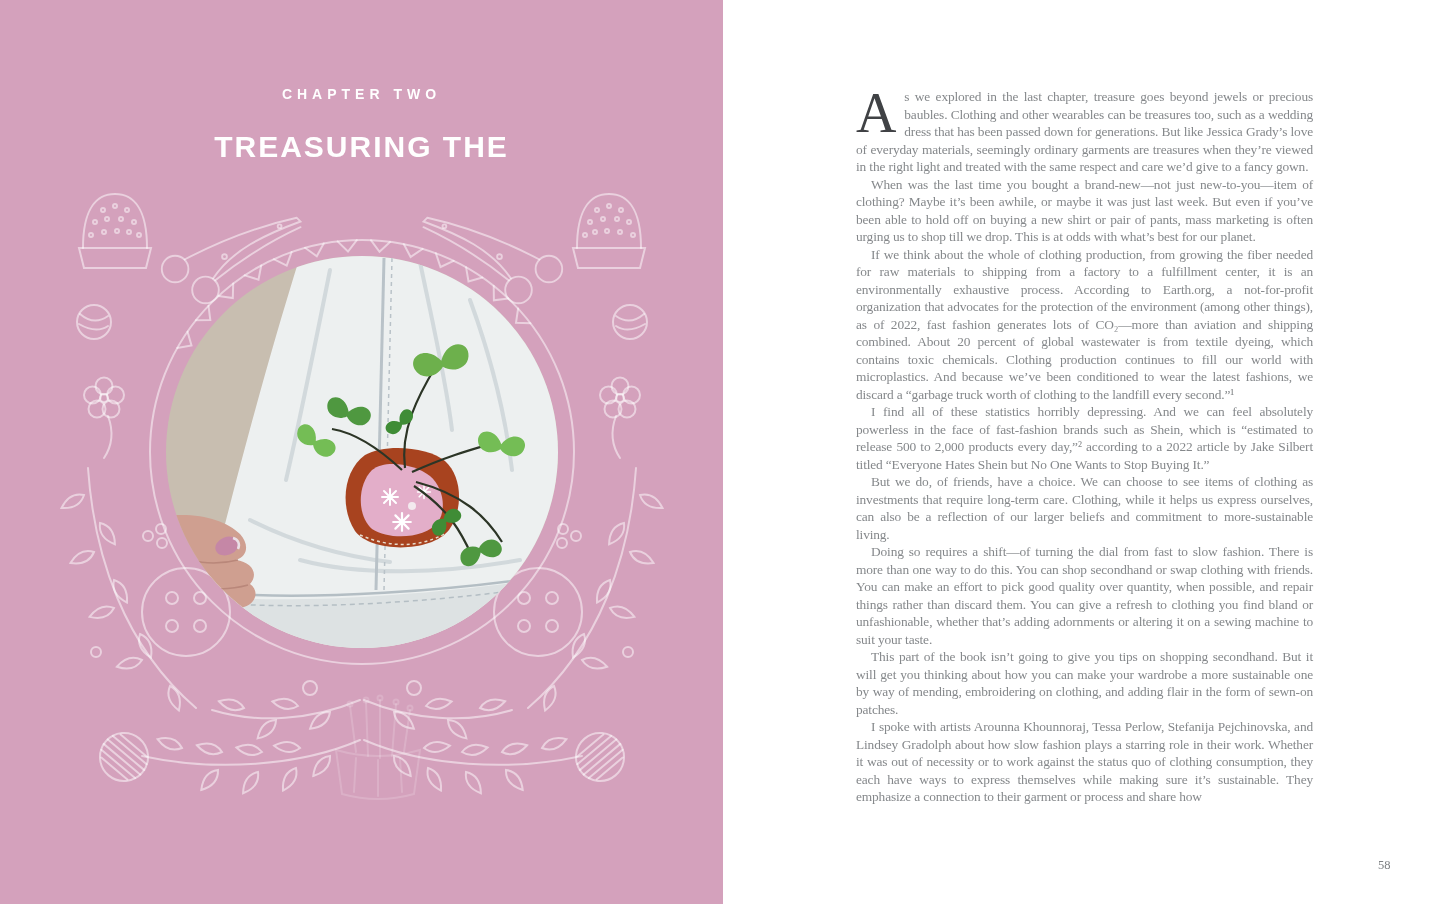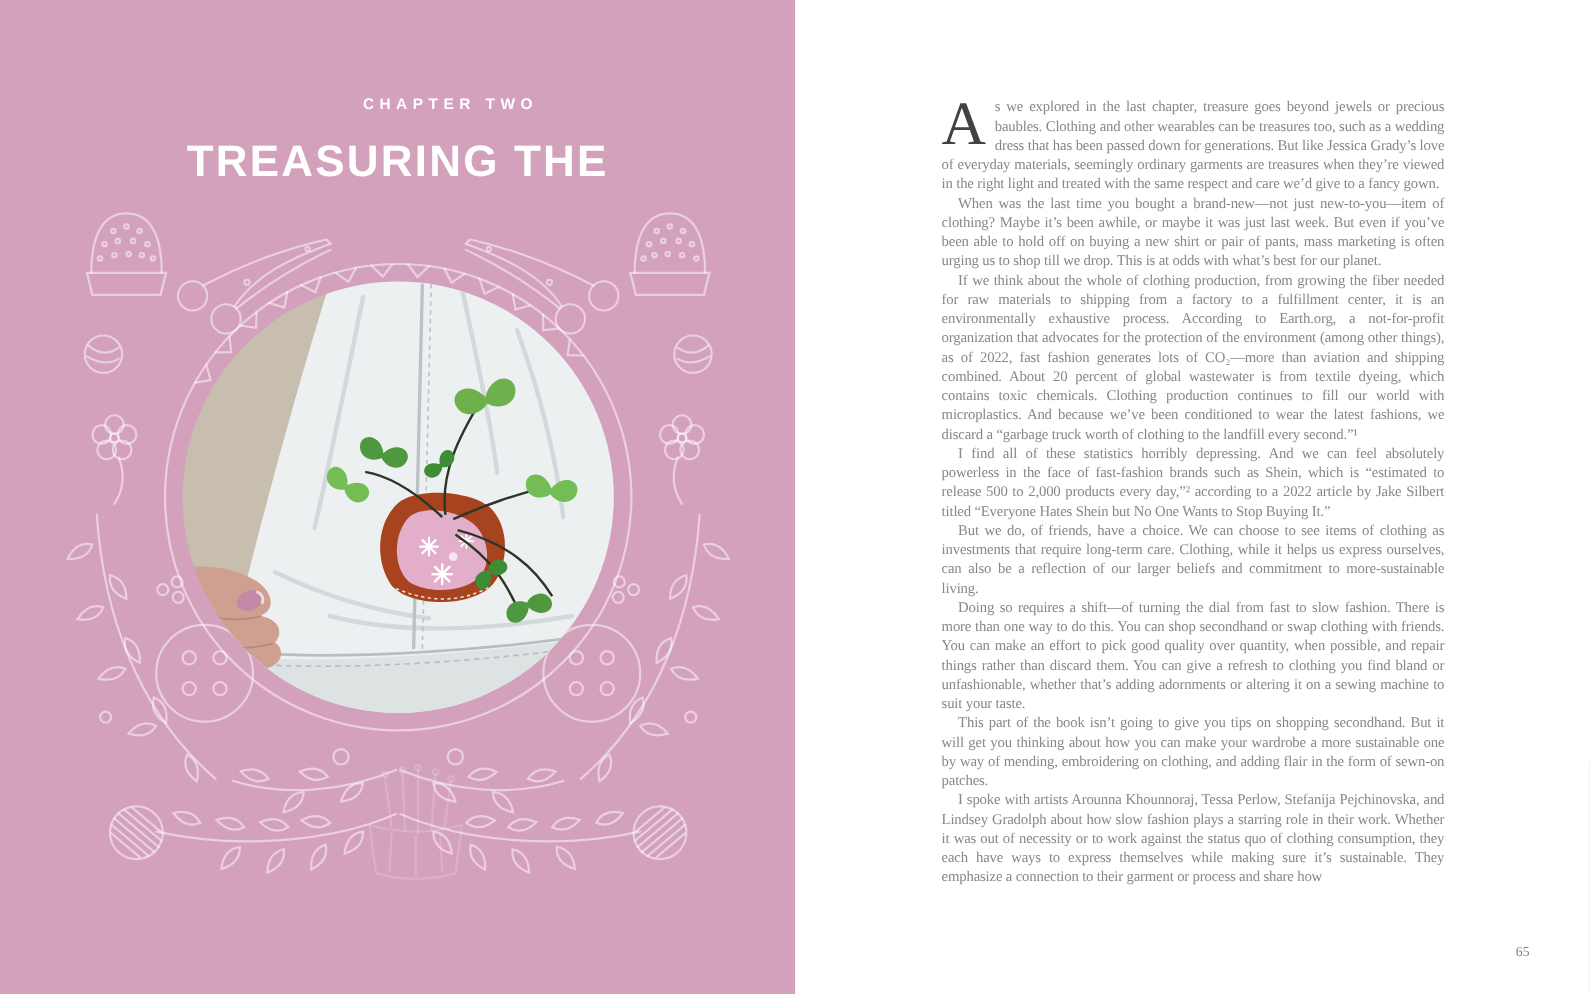--- a/index.html
+++ b/index.html
@@ -3,23 +3,23 @@
 <meta charset="utf-8">
 <style>
   html,body{margin:0;padding:0;background:#ffffff;}
   .spread{position:relative;width:1445px;height:904px;background:#ffffff;overflow:hidden;
           font-family:"Liberation Serif",serif;}
   
   .left-page{position:absolute;left:0;top:0;width:723px;height:904px;background:#d4a1bc;overflow:hidden;}
   .left-page svg.deco{position:absolute;left:0;top:0;}
   .kicker{position:absolute;left:0;top:86px;width:723px;text-align:center;
           font-family:"Liberation Sans",sans-serif;font-weight:700;font-size:14px;
-          letter-spacing:5px;color:#ffffff;margin-left:48px;}
+          letter-spacing:5px;color:#ffffff;}
   .chapter-title{position:absolute;left:0;top:128px;width:723px;text-align:center;
-          font-family:"Liberation Sans",sans-serif;font-weight:700;font-size:40px;
+          font-family:"Liberation Sans",sans-serif;font-weight:700;font-size:30px;
           letter-spacing:2px;line-height:38px;color:#ffffff;}
   
   .right-page{position:absolute;left:723px;top:0;width:722px;height:904px;background:#ffffff;}
   .body-col{position:absolute;left:133px;top:88px;width:457px;color:#85888b;
             font-size:13.4px;line-height:17.5px;text-align:justify;letter-spacing:-0.15px;}
   .body-col p{margin:0;}
   .body-col p.indent{text-indent:15px;}
   .dropcap{float:left;font-size:56px;line-height:46px;padding:2px 8px 0 0;color:#404245;
            font-family:"Liberation Serif",serif;}
   .page-number{position:absolute;left:655px;top:858px;font-size:12.5px;color:#7e8184;
@@ -260,16 +260,16 @@
     <div class="body-col" id="body-col">
         <p><span class="dropcap">A</span>s we explored in the last chapter, treasure goes beyond jewels or precious baubles. Clothing and other wearables can be treasures too, such as a wedding dress that has been passed down for generations. But like Jessica Grady’s love of everyday materials, seemingly ordinary garments are treasures when they’re viewed in the right light and treated with the same respect and care we’d give to a fancy gown.</p>
         <p class="indent">When was the last time you bought a brand-new—not just new-to-you—item of clothing? Maybe it’s been awhile, or maybe it was just last week. But even if you’ve been able to hold off on buying a new shirt or pair of pants, mass marketing is often urging us to shop till we drop. This is at odds with what’s best for our planet.</p>
         <p class="indent">If we think about the whole of clothing production, from growing the fiber needed for raw materials to shipping from a factory to a fulfillment center, it is an environmentally exhaustive process. According to Earth.org, a not-for-profit organization that advocates for the protection of the environment (among other things), as of 2022, fast fashion generates lots of CO₂—more than aviation and shipping combined. About 20 percent of global wastewater is from textile dyeing, which contains toxic chemicals. Clothing production continues to fill our world with microplastics. And because we’ve been conditioned to wear the latest fashions, we discard a “garbage truck worth of clothing to the landfill every second.”¹</p>
         <p class="indent">I find all of these statistics horribly depressing. And we can feel absolutely powerless in the face of fast-fashion brands such as Shein, which is “estimated to release 500 to 2,000 products every day,”² according to a 2022 article by Jake Silbert titled “Everyone Hates Shein but No One Wants to Stop Buying It.”</p>
         <p class="indent">But we do, of friends, have a choice. We can choose to see items of clothing as investments that require long-term care. Clothing, while it helps us express ourselves, can also be a reflection of our larger beliefs and commitment to more-sustainable living.</p>
         <p class="indent">Doing so requires a shift—of turning the dial from fast to slow fashion. There is more than one way to do this. You can shop secondhand or swap clothing with friends. You can make an effort to pick good quality over quantity, when possible, and repair things rather than discard them. You can give a refresh to clothing you find bland or unfashionable, whether that’s adding adornments or altering it on a sewing machine to suit your taste.</p>
         <p class="indent">This part of the book isn’t going to give you tips on shopping secondhand. But it will get you thinking about how you can make your wardrobe a more sustainable one by way of mending, embroidering on clothing, and adding flair in the form of sewn-on patches.</p>
         <p class="indent">I spoke with artists Arounna Khounnoraj, Tessa Perlow, Stefanija Pejchinovska, and Lindsey Gradolph about how slow fashion plays a starring role in their work. Whether it was out of necessity or to work against the status quo of clothing consumption, they each have ways to express themselves while making sure it’s sustainable. They emphasize a connection to their garment or process and share how</p>
       </div>
-    <div class="page-number">65</div>
+    <div class="page-number">58</div>
   </div>
 
 </div>
 
 </body></html>

